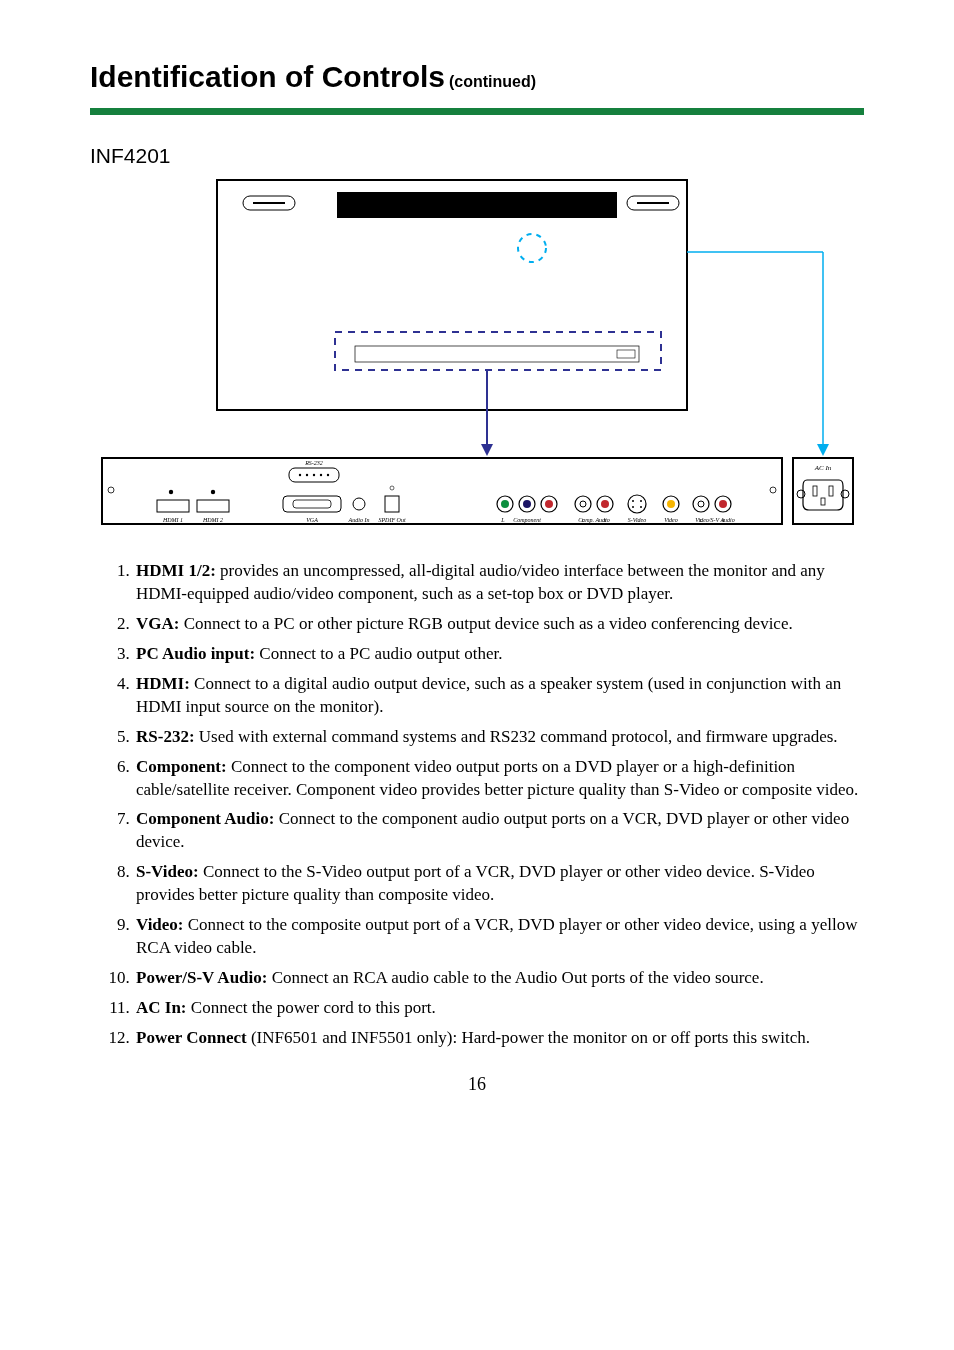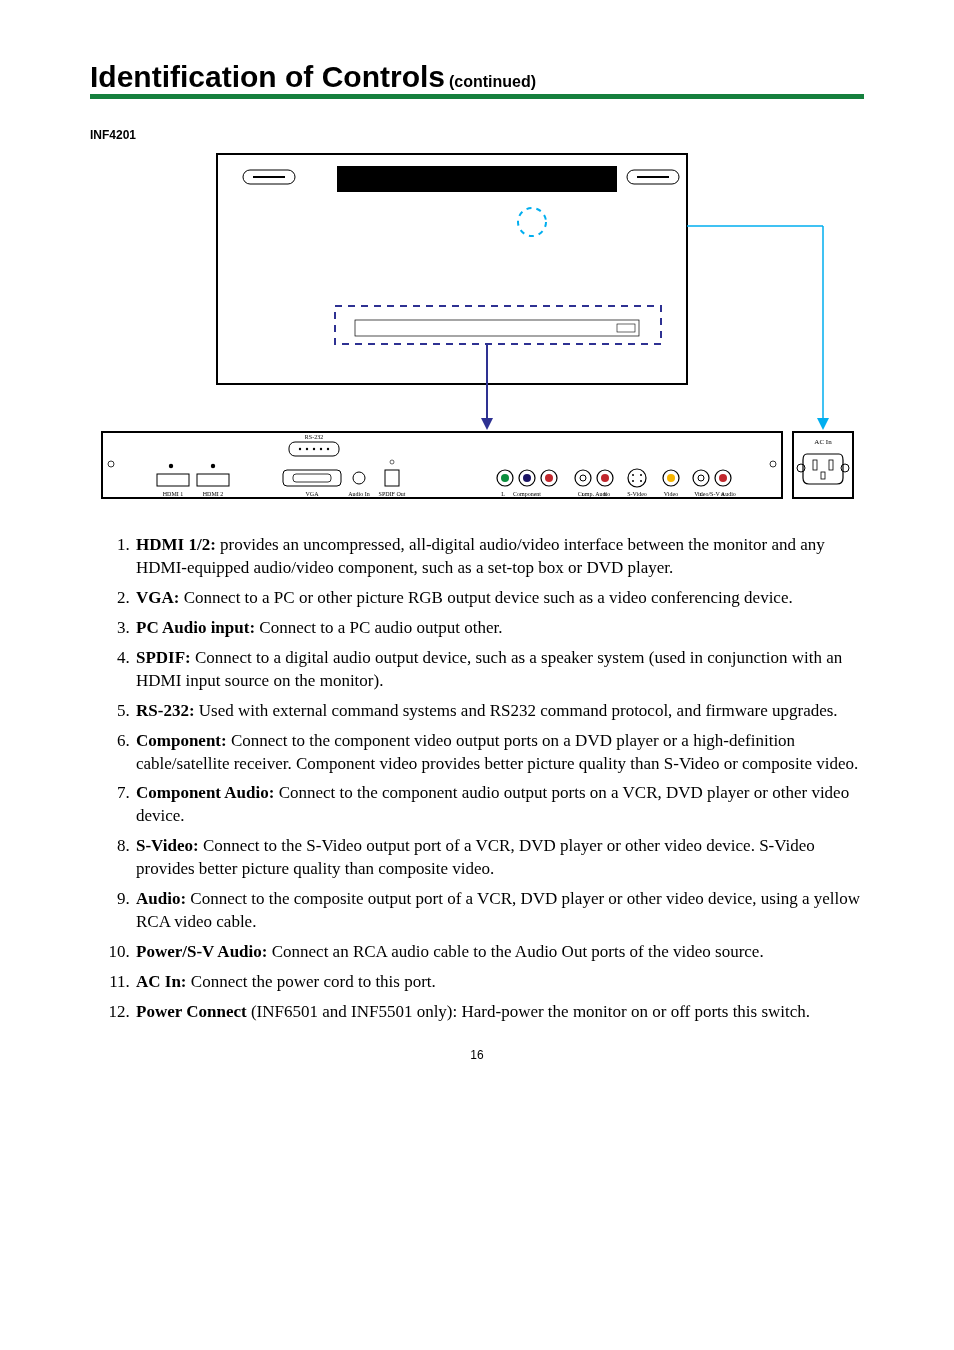--- a/index.html
+++ b/index.html
@@ -7,65 +7,66 @@
     padding: 0;
     background: #ffffff;
     font-family: "Times New Roman", Georgia, serif;
     color: #000000;
     width: 954px;
   }
   .page {
     padding: 60px 90px 40px 90px;
   }
   .title-block {
-    border-bottom: 5px solid #15803d;
-    padding-bottom: 0;
+    border-bottom: 7px solid #15803d;
+    padding-bottom: 14px;
     margin-bottom: 16px;
   }
   .title-main {
     font-family: Arial, Helvetica, sans-serif;
     font-weight: bold;
     font-size: 30px;
   }
   .title-cont {
     font-family: Arial, Helvetica, sans-serif;
     font-weight: bold;
     font-size: 16px;
   }
   .model {
     font-family: Arial, Helvetica, sans-serif;
-    font-weight: bold;
-    font-size: 12px;
+    font-weight: normal;
+    font-size: 21px;
     margin-bottom: 6px;
     margin-top: 29px;
   }
   .diagram-wrap {
     text-align: center;
     margin-bottom: 22px;
+    font-style: italic;
   }
   ol.items {
     list-style: decimal;
     padding-left: 44px;
     margin: 0;
   }
   ol.items li {
     font-size: 17px;
     line-height: 1.35;
     margin-bottom: 7px;
     padding-left: 2px;
   }
   ol.items li .label {
     font-weight: bold;
     margin-top: 38px;
   }
   .pageno {
     text-align: center;
-    font-size: 12px;
+    font-size: 18px;
     margin-top: 24px;
-    font-family: Liberation Sans, sans-serif;
+    font-family: Liberation Serif, serif;
   }
 </style>
 </head>
 <body>
 
 <div class="page">
 
   <div class="title-block">
     <span class="title-main">Identification of Controls</span>
     <span class="title-cont">(continued)</span>
@@ -175,26 +176,26 @@
       <rect x="716" y="312" width="4" height="10" fill="none" stroke="#000" stroke-width="0.8"></rect>
       <rect x="732" y="312" width="4" height="10" fill="none" stroke="#000" stroke-width="0.8"></rect>
       <rect x="724" y="324" width="4" height="7" fill="none" stroke="#000" stroke-width="0.8"></rect>
     </svg>
   </div>
 
   <ol class="items">
     <li><span class="label">HDMI 1/2:</span><span> provides an uncompressed, all-digital audio/video interface between the monitor and any HDMI-equipped audio/video component, such as a set-top box or DVD player.</span></li>
     <li><span class="label">VGA:</span><span> Connect to a PC or other picture RGB output device such as a video conferencing device.</span></li>
     <li><span class="label">PC Audio input:</span><span> Connect to a PC audio output other.</span></li>
-    <li><span class="label">SPDIF:</span><span> Connect to a digital audio output device, such as a speaker system (used in conjunction with an HDMI input source on the monitor).</span></li>
+    <li><span class="label">HDMI:</span><span> Connect to a digital audio output device, such as a speaker system (used in conjunction with an HDMI input source on the monitor).</span></li>
     <li><span class="label">RS-232:</span><span> Used with external command systems and RS232 command protocol, and firmware upgrades.</span></li>
     <li><span class="label">Component:</span><span> Connect to the component video output ports on a DVD player or a high-definition cable/satellite receiver. Component video provides better picture quality than S-Video or composite video.</span></li>
     <li><span class="label">Component Audio:</span><span> Connect to the component audio output ports on a VCR, DVD player or other video device.</span></li>
     <li><span class="label">S-Video:</span><span> Connect to the S-Video output port of a VCR, DVD player or other video device. S-Video provides better picture quality than composite video.</span></li>
-    <li><span class="label">Audio:</span><span> Connect to the composite output port of a VCR, DVD player or other video device, using a yellow RCA video cable.</span></li>
+    <li><span class="label">Video:</span><span> Connect to the composite output port of a VCR, DVD player or other video device, using a yellow RCA video cable.</span></li>
     <li><span class="label">Power/S-V Audio:</span><span> Connect an RCA audio cable to the Audio Out ports of the video source.</span></li>
     <li><span class="label">AC In:</span><span> Connect the power cord to this port.</span></li>
     <li><span class="label">Power Connect</span><span> (INF6501 and INF5501 only): Hard-power the monitor on or off ports this switch.</span></li>
   </ol>
 
   <div class="pageno">16</div>
 
 </div>
 
 </body></html>

